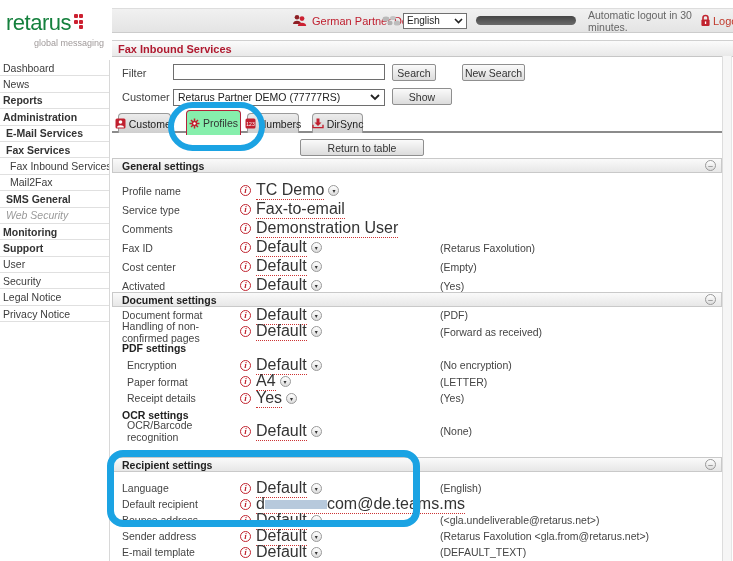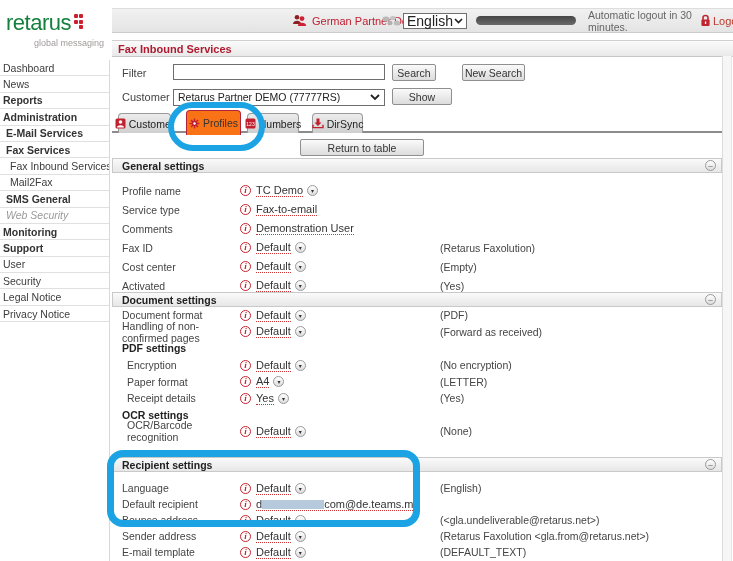--- a/index.html
+++ b/index.html
@@ -18,21 +18,21 @@
   .logo-tagline { position:absolute; left:0; top:38px; width:104px; text-align:right; font-size:9px; color:#a09a9a; }
   
   .header-bar {
     position:absolute; left:112px; top:8px; width:621px; height:25px;
     background:linear-gradient(#f1f1f1,#e4e4e4); border-top:1px solid #ddd; border-bottom:1px solid #ccc;
   }
   .header-bar .hitem { position:absolute; top:0; height:23px; display:flex; align-items:center; }
   .partner-name { color:#bf1e2e; font-size:11px; }
   .lang-select {
     width:64px; height:16px; background:#fff; border:1px solid #707070;
-    display:flex; align-items:center; justify-content:space-between; padding:0 3px; font-size:14px; color:#222;
+    display:flex; align-items:center; justify-content:space-between; padding:0 3px; font-size:10px; color:#222;
   }
   .redaction-pill { width:100px; height:9px; border-radius:5px; background:linear-gradient(#464646,#6a6a6a); }
   .timeout-text { color:#666; font-size:10.5px; }
   .logout-label { color:#c0392b; font-size:11px; }
   
   .page-title-bar {
     position:absolute; left:112px; top:40px; width:621px; height:17px;
     background:linear-gradient(#fbfbfb,#e9e9e9); border-top:1px solid #d0d0d0; border-bottom:1px solid #c6c6c6;
     display:flex; align-items:center; padding-left:6px;
   }
@@ -62,21 +62,21 @@
   }
   .cust-select {
     position:absolute; left:61px; width:212px; height:17px; background:#fff; border:1px solid #6e6e6e;
     display:flex; align-items:center; justify-content:space-between; padding:0 4px; font-size:10.5px; color:#222; cursor:pointer;
   }
   
   .tab-underline { position:absolute; left:112px; top:131px; width:610px; height:2px; background:#8b8b8b; z-index:1; }
   .tab { position:absolute; top:113px; height:20px; z-index:2; border:1px solid #9a9a9a; border-bottom:none;
          border-radius:4px 4px 0 0; background:linear-gradient(#ececec,#cfcfcf);
          display:flex; align-items:center; justify-content:center; gap:3px; font-size:10.5px; color:#222; cursor:pointer; }
-  .tab.active { top:110px; height:25px; background:#f97316; border:1px solid #b2233a; border-bottom:none; z-index:3; color:#333; }
+  .tab.active { top:110px; height:25px; background:#86efac; border:1px solid #b2233a; border-bottom:none; z-index:3; color:#333; }
   .tab .ticon { display:flex; align-items:center; }
   
   .return-btn { left:188px; top:139px; width:124px; }
   
   .section { position:absolute; left:112px; width:610px; }
   .sec-hdr {
     height:15px; background:linear-gradient(#fafafa,#e7e7e7); border:1px solid #c9c9c9;
     display:flex; align-items:center; padding:0 5px 0 9px;
   }
   .sec-hdr b { flex:1; font-size:10.5px; color:#222; }
@@ -91,21 +91,21 @@
   .srow .lbl { width:118px; font-size:10.5px; color:#444; }
   .srow.ind .lbl { padding-left:5px; }
   .srow .sublbl { font-size:10.5px; font-weight:bold; color:#222; }
   .srow .ic { width:16px; display:flex; align-items:center; }
   .info-icon {
     width:11px; height:11px; border-radius:50%; border:1px solid #c1242f; background:#fff;
     color:#c1242f; font-family:"Liberation Serif",serif; font-style:italic; font-weight:bold;
     font-size:9px; line-height:9px; text-align:center; cursor:pointer; display:inline-block;
   }
   .srow .val { width:184px; display:flex; align-items:center; }
-  .vlink { color:#333; font-size:11px; border-bottom:1px dotted #cc3333; cursor:pointer; white-space:nowrap; }
+  .vlink { color:#333; font-size:16px; border-bottom:1px dotted #cc3333; cursor:pointer; white-space:nowrap; }
   .ddc {
     width:11px; height:11px; border-radius:50%; border:1px solid #999; background:linear-gradient(#fff,#ddd);
     font-size:6px; line-height:10px; text-align:center; color:#333; margin-left:4px; cursor:pointer; flex:none;
   }
   .redacted-email { display:inline-block; width:62px; height:9px; background:#b7c9dc; vertical-align:middle; }
   .srow .note { font-size:10.5px; color:#444; position:absolute; left:328px; white-space:nowrap; }
   
   .scroll-strip { position:absolute; left:722px; top:56px; width:10px; height:505px;
     background:#f6f6f6; border-left:1px solid #ddd; border-right:1px solid #e5e5e5; }
   

